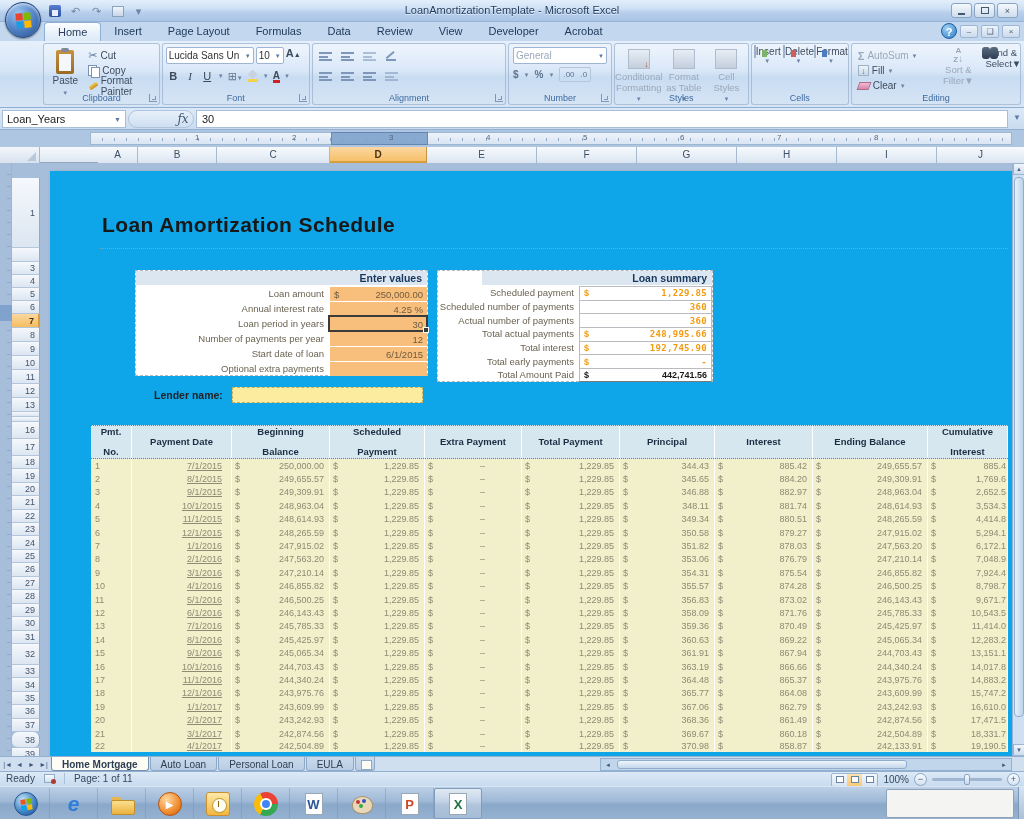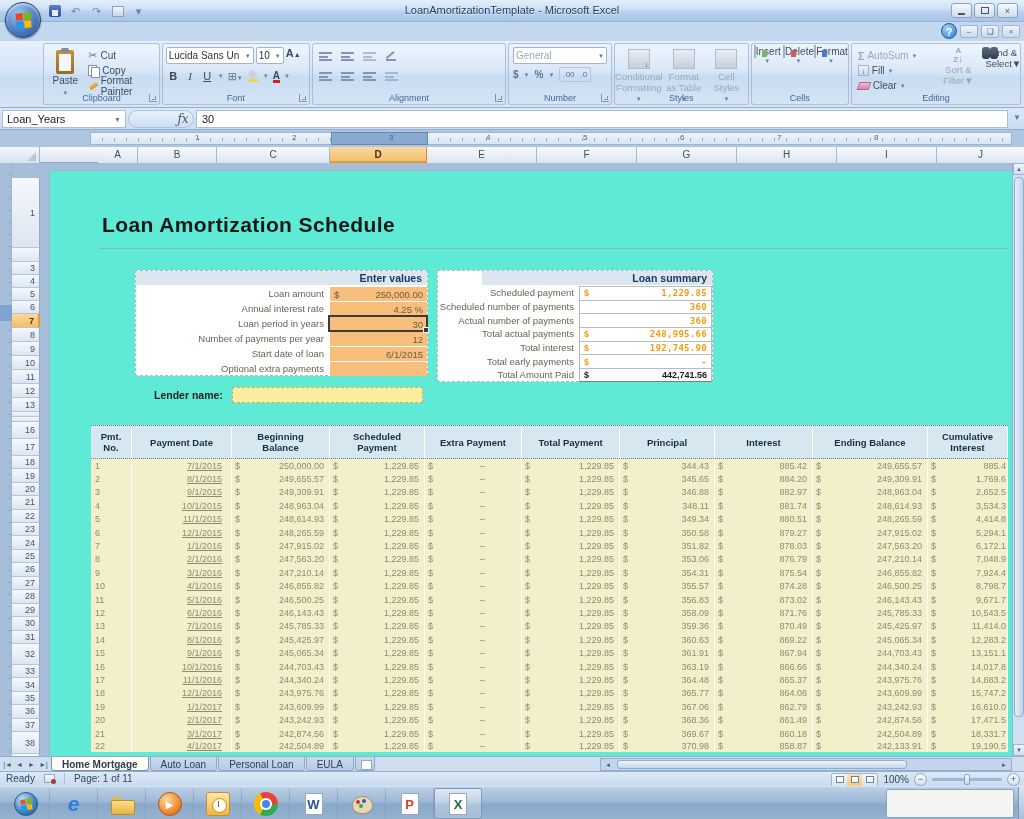--- a/index.html
+++ b/index.html
@@ -172,21 +172,21 @@
     border-right:1px solid #9fb6d0;
     background-image:repeating-linear-gradient(to bottom, transparent 0 11px, #8fa8c8 11px 12px);
     background-size:35% 100%; background-position:right 0; background-repeat:no-repeat; }
   .vruler .vhl { position:absolute; left:0; top:142px; width:12px; height:16px; background:#7fa3cc; }
   #rowheads { position:absolute; left:12px; top:15px; width:28px; }
   .rowhead { border-bottom:1px solid #b3c6db; border-right:1px solid #93aac4;
     background:linear-gradient(#f5f8fc,#dce6f1); font-size:9px; color:#44536b;
     display:flex; align-items:center; justify-content:flex-end; padding-right:4px; }
   .rowhead.sel { background:linear-gradient(#fbd7a0,#f6bd62); color:#4a3314; font-weight:bold;
     border-right:2px solid #d99e3c; }
-  .page { position:absolute; left:50px; top:8px; width:962px; height:585px; background:#5eead4;
+  .page { position:absolute; left:50px; top:8px; width:962px; height:585px; background:#0ea5e9;
     box-shadow:2px 2px 4px rgba(60,80,110,.45); overflow:hidden; }
 
   .sheet-title { position:absolute; left:52px; top:42px; font-size:21px; font-weight:bold; color:#181818;
     letter-spacing:.4px; }
   .title-rule { position:absolute; left:50px; top:77px; width:908px; border-top:1px dotted #9a9a9a; }
 
   .box { position:absolute; border:1px dashed #b8b8b8; background:#fff; }
   .box-hdr { font-size:10.5px; font-weight:bold; color:#17375e; background:#dce6f1;
     display:flex; align-items:center; justify-content:flex-end; padding-right:5px; border-bottom:1px solid #fff; }
   .ev-row { display:flex; height:15px; }
@@ -210,21 +210,21 @@
   .sum-total { color:#1a1a1a; font-weight:bold; }
   .pfx-k { color:#1a1a1a; font-weight:bold; }
 
   .lender-label { position:absolute; font-size:10.5px; font-weight:bold; color:#222; }
   .lender-box { position:absolute; background:#fbec9f; border:1px dashed #c2b25f; }
 
   
   .amtable { position:absolute; left:41px; top:254px; width:917px; }
   .am-hdr { display:flex; height:34px; background:#d6e7f0; border-top:1px dotted #6f7f8f; border-bottom:1px dotted #6f7f8f; }
   .am-hcell { border-right:1px solid #fff; display:flex; align-items:center; justify-content:center;
-    text-align:center; font-size:9.5px; font-weight:bold; color:#1c2c42; white-space:pre-line; line-height:11px; }
+    text-align:center; font-size:9.5px; font-weight:bold; color:#1c2c42; white-space:pre-line; line-height:20px; }
   .am-row { display:flex; height:13.4px; background:#f2efcb; }
   .am-cell { border-right:1px solid #fff; font-size:9px; color:#8b8c74; display:flex; align-items:center;
     overflow:hidden; white-space:nowrap; }
   .am-cell .usd { padding-left:3px; }
   .am-cell .val { margin-left:auto; padding-right:5px; }
   .am-cell.c0 { padding-left:4px; }
   .am-cell.c1 { justify-content:flex-end; padding-right:9px;text-decoration:underline; }
   .am-cell.c4 .val { padding-right:36px; }
   .am-cell.c9 .val { padding-right:1px; }
   .am-row.partial { height:12px; }
@@ -348,20 +348,31 @@
   <div class="office-btn">
     <div class="office-flag">
       <span style="background:#e8452c"></span>
         <span style="background:#7fba00"></span>
       <span style="background:#1f9ae0"></span>
         <span style="background:#ffb900"></span>
     </div>
   </div>
 
   <div class="tabrow">
+    <div id="ribbon-tabs">
+        <div class="rtab active">Home</div>
+        <div class="rtab">Insert</div>
+        <div class="rtab">Page Layout</div>
+        <div class="rtab">Formulas</div>
+        <div class="rtab">Data</div>
+        <div class="rtab">Review</div>
+        <div class="rtab">View</div>
+        <div class="rtab">Developer</div>
+        <div class="rtab">Acrobat</div>
+      </div>
     <div class="tabrow-right">
       <div class="help-btn">?</div>
       <div class="wbtn2">–</div>
       <div class="wbtn2">❏</div>
       <div class="wbtn2">×</div>
     </div>
   </div>
 
   <div class="ribbon">
     <div style="width:44px"></div>
@@ -612,21 +623,21 @@
         <div class="rowhead" style="height: 14px;">28</div>
         <div class="rowhead" style="height: 13.4px;">29</div>
         <div class="rowhead" style="height: 13.4px;">30</div>
         <div class="rowhead" style="height: 13.4px;">31</div>
         <div class="rowhead" style="height: 21px;">32</div>
         <div class="rowhead" style="height: 13.4px;">33</div>
         <div class="rowhead" style="height: 13.4px;">34</div>
         <div class="rowhead" style="height: 13.4px;">35</div>
         <div class="rowhead" style="height: 13.4px;">36</div>
         <div class="rowhead" style="height: 13.4px;">37</div>
-        <div class="rowhead" style="height: 22px;">38</div>
+        <div class="rowhead" style="height: 16px; border-radius: 6px;">38</div>
         <div class="rowhead" style="height: 12px;">39</div>
       </div>
 
     <div class="page">
       <div class="sheet-title">Loan Amortization Schedule</div>
       <div class="title-rule"></div>
 
       <div class="box" style="left:85px; top:99px; width:293px; height:106px;">
         <div class="box-hdr" style="height:15px;">Enter values</div>
         <div id="ev-rows">

